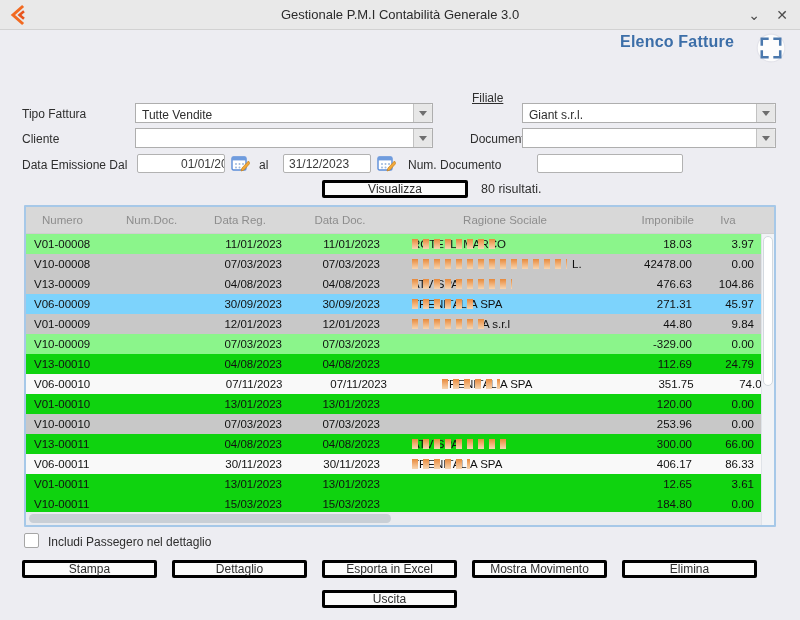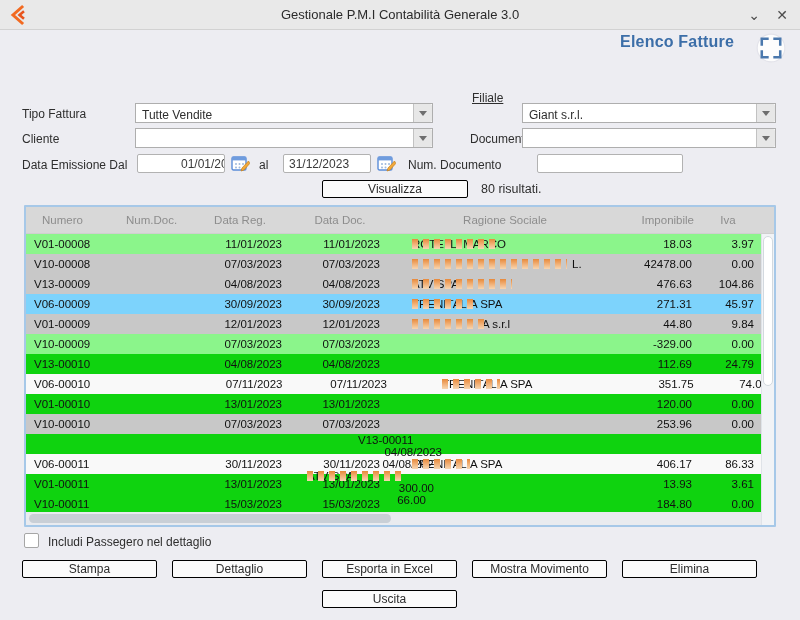--- a/index.html
+++ b/index.html
@@ -56,21 +56,21 @@
   }
   .tfield {
     position:absolute; height:19px; background:#fff;
     border:1px solid #b2b2b2; border-radius:2px;
     font-size:12px; color:#3a3a3a; display:flex; align-items:center;
     padding-left:5px; white-space:nowrap; overflow:hidden;
   }
   .cal-icon { position:absolute; width:19px; height:17px; }
   .btn {
     position:absolute; height:18px; background:#fbfbfb;
-    border:1px solid #000000; border-radius:2px;
+    border:3px solid #000000; border-radius:2px;
     display:flex; align-items:center; justify-content:center;
     font-size:12px; color:#2d2d2d; cursor:default;
   }
   .results-text { position:absolute; font-size:12.5px; color:#2e2e2e; }
   
   .invoice-table {
     position:absolute; left:24px; top:205px; width:752px; height:322px;
     background:#f2f2f2; border:2px solid #a6c8e8; border-radius:1px;
     overflow:hidden;
   }
@@ -332,21 +332,21 @@
     <span class="c1"></span>
     <span class="c2">07/03/2023</span>
     <span class="c3">07/03/2023</span>
     <span class="c4">
       <span class="redact" style="width: 112px;"></span>
       <span class="rs-text"></span>
     </span>
     <span class="c5">253.96</span>
     <span class="c6">0.00</span>
   </div>
-      <div class="trow" style="background: rgb(15, 211, 15); flex-direction: column;">
+      <div class="trow" style="background: rgb(15, 211, 15);">
     <span class="c0">V13-00011</span>
     <span class="c1"></span>
     <span class="c2">04/08/2023</span>
     <span class="c3">04/08/2023</span>
     <span class="c4">
       <span class="redact" style="width: 96px;"></span>
       <span class="rs-text">ATV SPA</span>
     </span>
     <span class="c5">300.00</span>
     <span class="c6">66.00</span>
@@ -365,21 +365,21 @@
   </div>
       <div class="trow" style="background: rgb(15, 211, 15);">
     <span class="c0">V01-00011</span>
     <span class="c1"></span>
     <span class="c2">13/01/2023</span>
     <span class="c3">13/01/2023</span>
     <span class="c4">
       <span class="redact" style="width: 247px;"></span>
       <span class="rs-text"></span>
     </span>
-    <span class="c5">13.93</span>
+    <span class="c5">12.65</span>
     <span class="c6">3.61</span>
   </div>
       <div class="trow" style="background: rgb(15, 211, 15);">
     <span class="c0">V10-00011</span>
     <span class="c1"></span>
     <span class="c2">15/03/2023</span>
     <span class="c3">15/03/2023</span>
     <span class="c4">
       <span class="redact" style="width: 222px;"></span>
       <span class="rs-text"></span>

